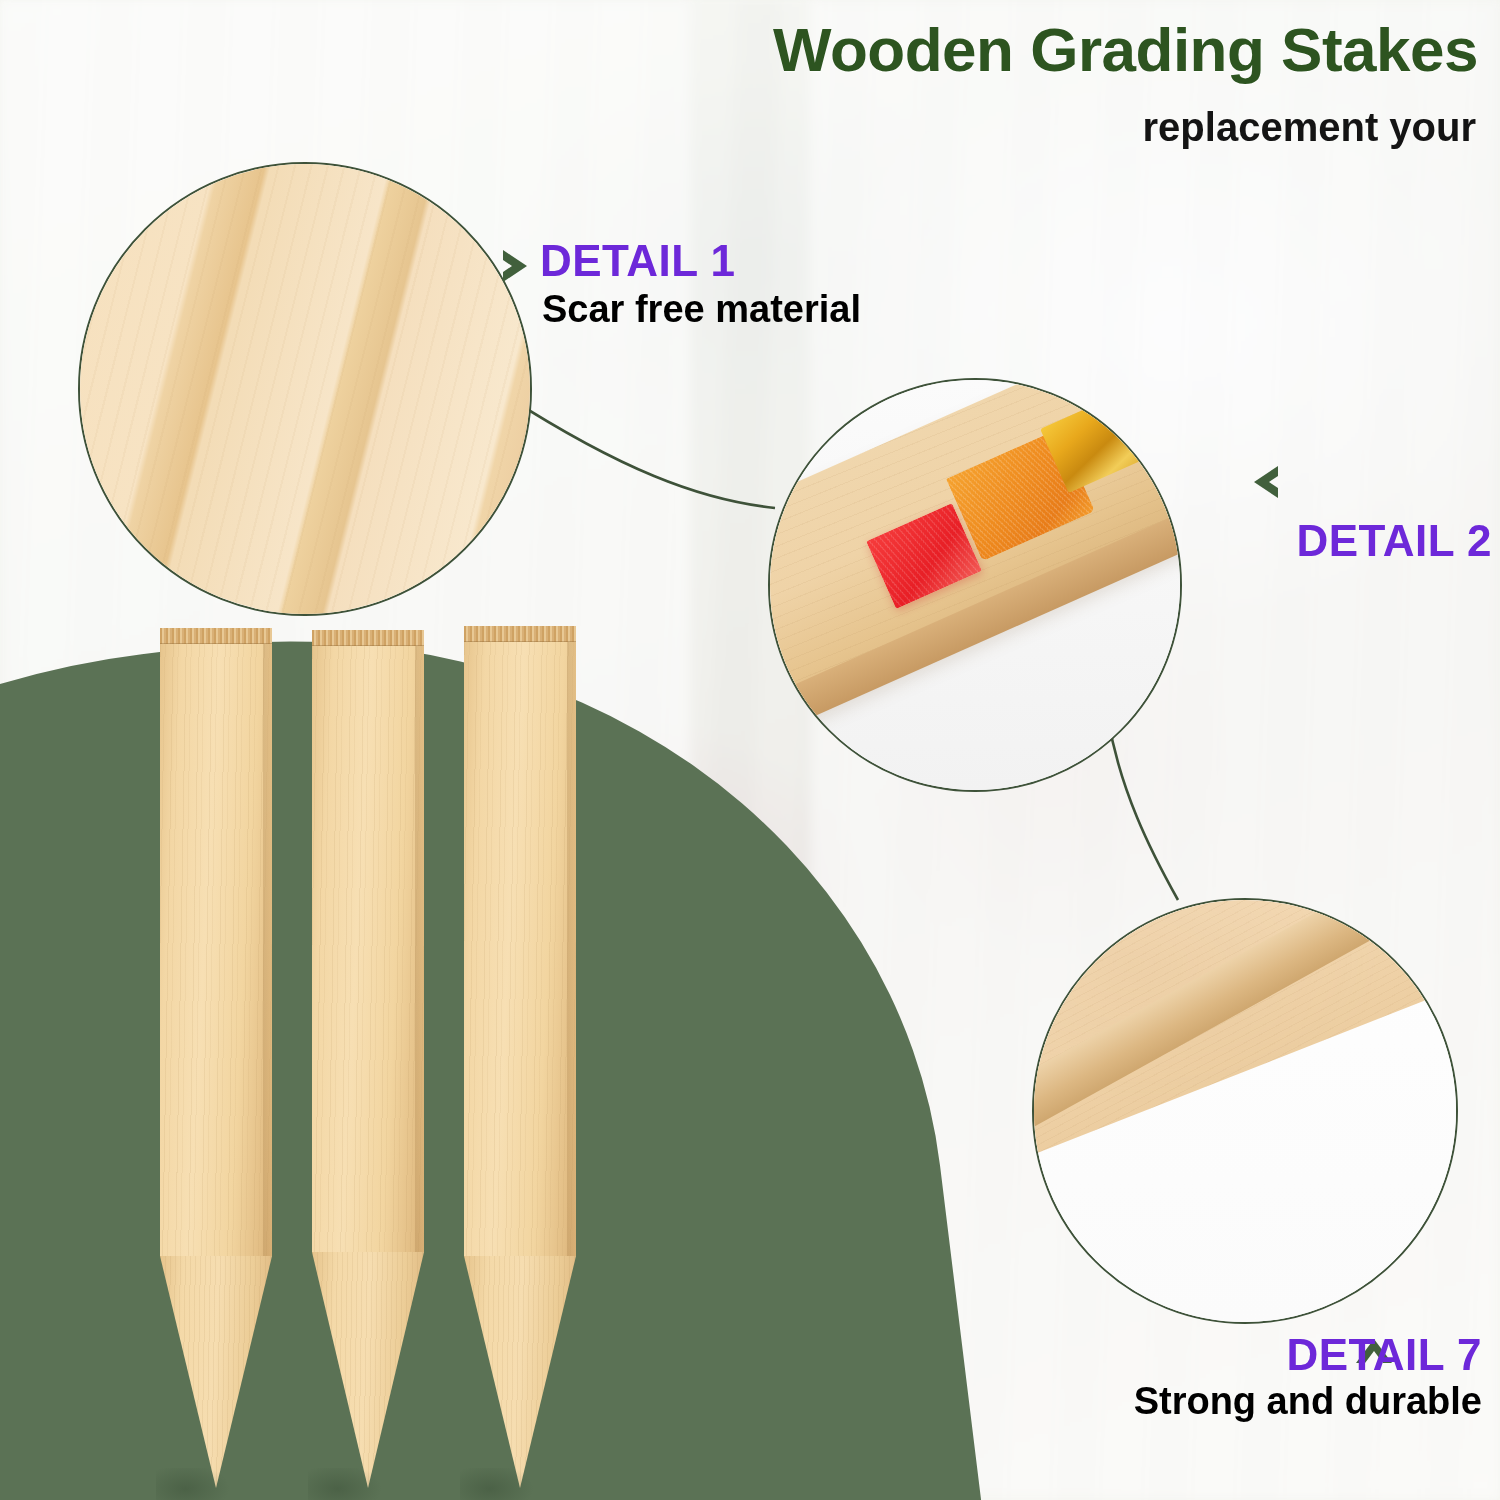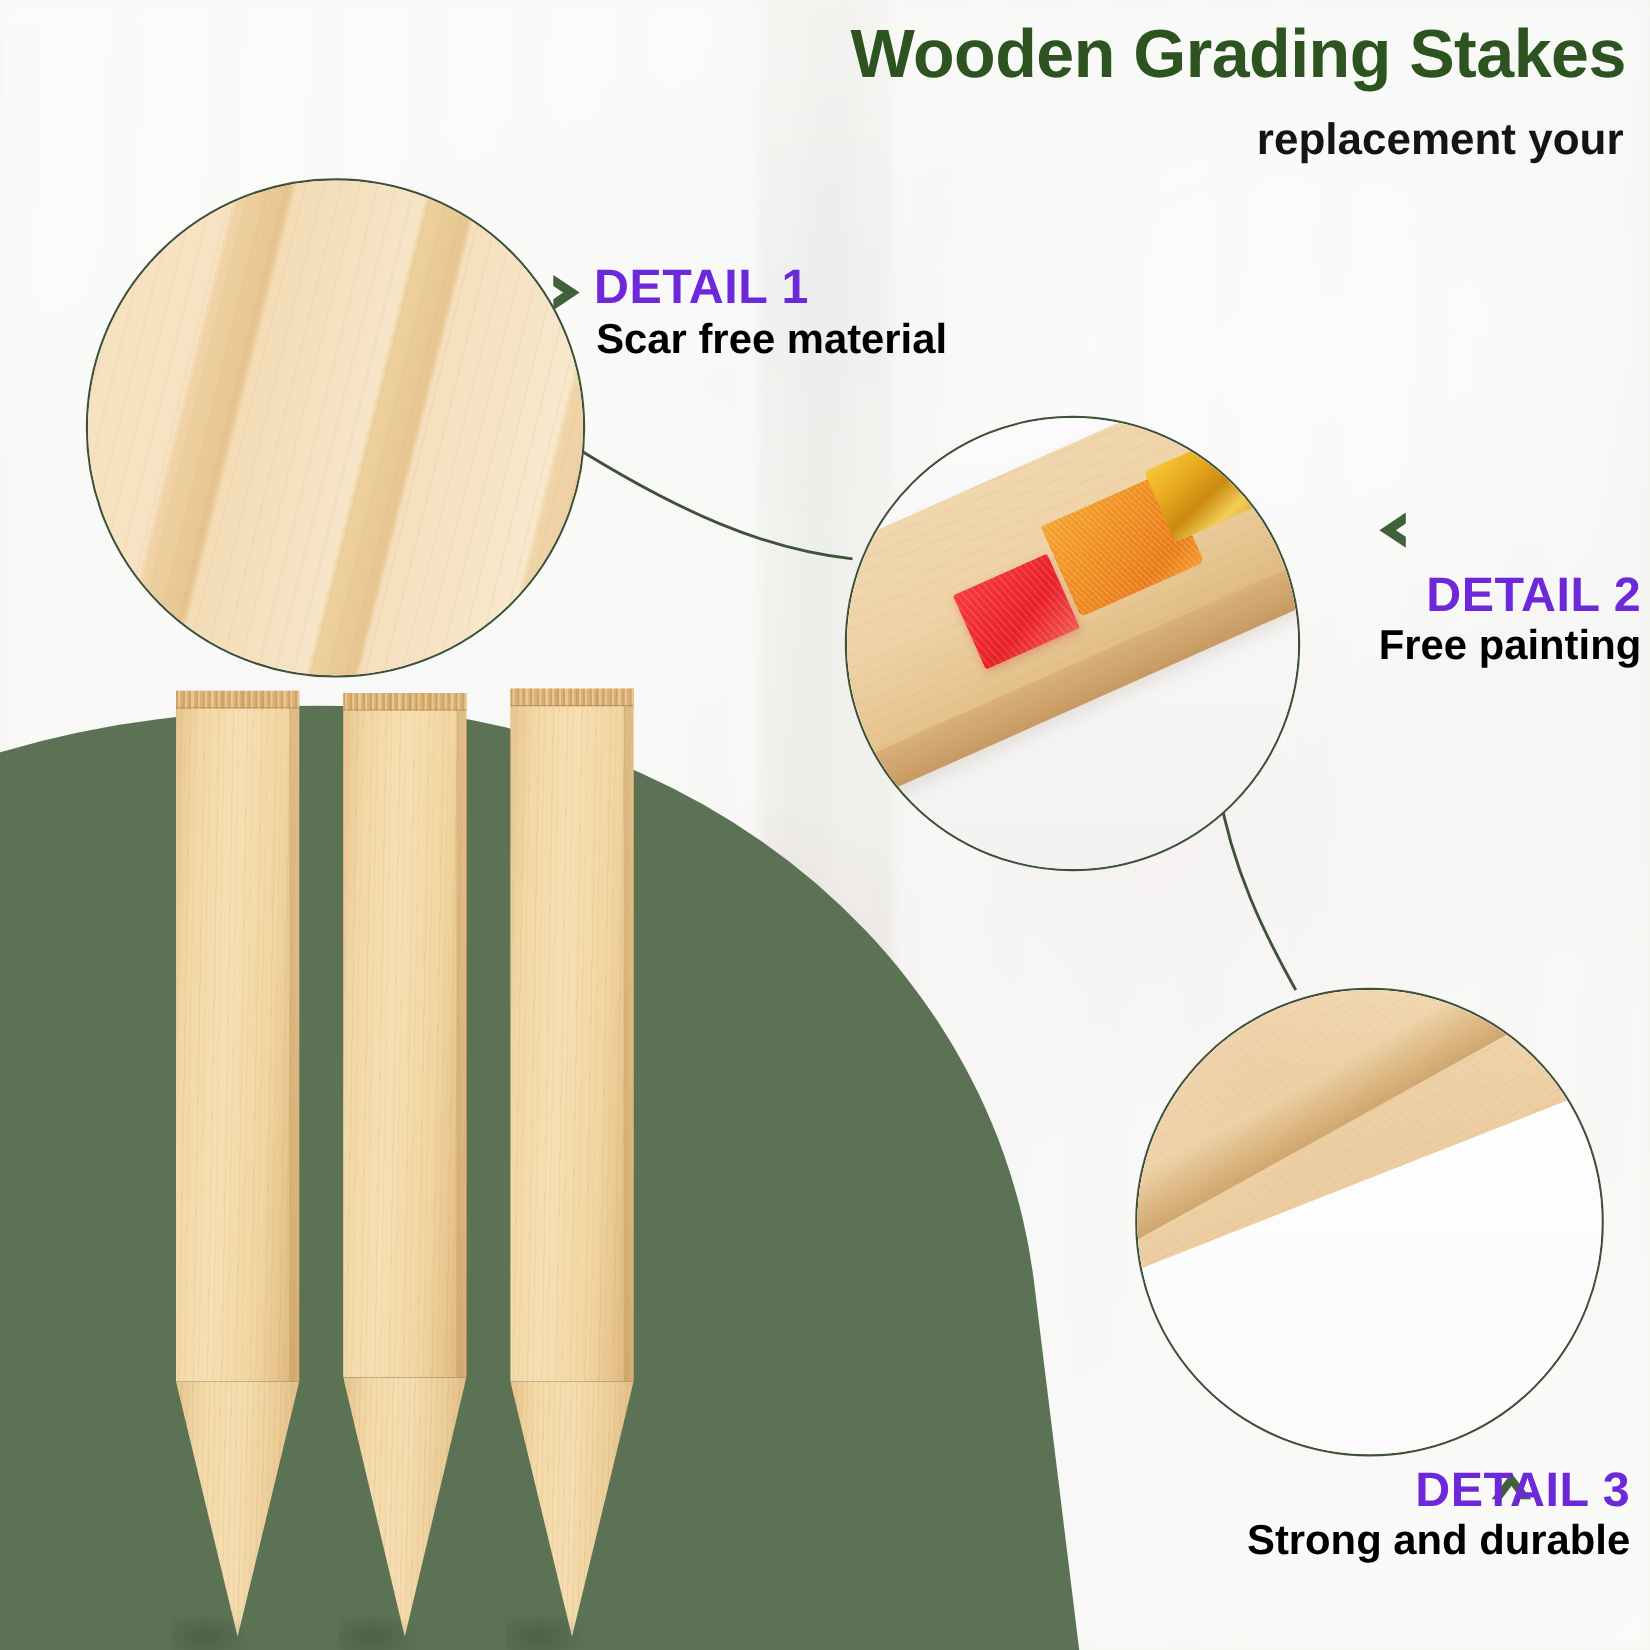--- a/index.html
+++ b/index.html
@@ -264,22 +264,21 @@
 <div id="d1">
   <div class="detail-title">DETAIL 1</div>
   <div class="detail-sub">Scar free material</div>
 </div>
 
 <svg id="d2-chev" width="46" height="40" viewBox="0 0 46 40">
   <path d="M38,4 L14,20 L38,36 L38,26 L29,20 L38,14 Z" fill="#41603c"></path>
 </svg>
 <div id="d2">
   <div class="detail-title">DETAIL 2</div>
-  <div class="detail-sub">Free painting</div>
 </div>
 
 <svg id="d3-chev" width="44" height="38" viewBox="0 0 44 38">
   <path d="M22,5 L40,29 L31,29 L22,17 L13,29 L4,29 Z" fill="#41603c"></path>
 </svg>
 <div id="d3">
-  <div class="detail-title">DETAIL 3</div>
+  <div class="detail-title">DETAIL 7</div>
   <div class="detail-sub">Strong and durable</div>
 </div>
 
 </body></html>

